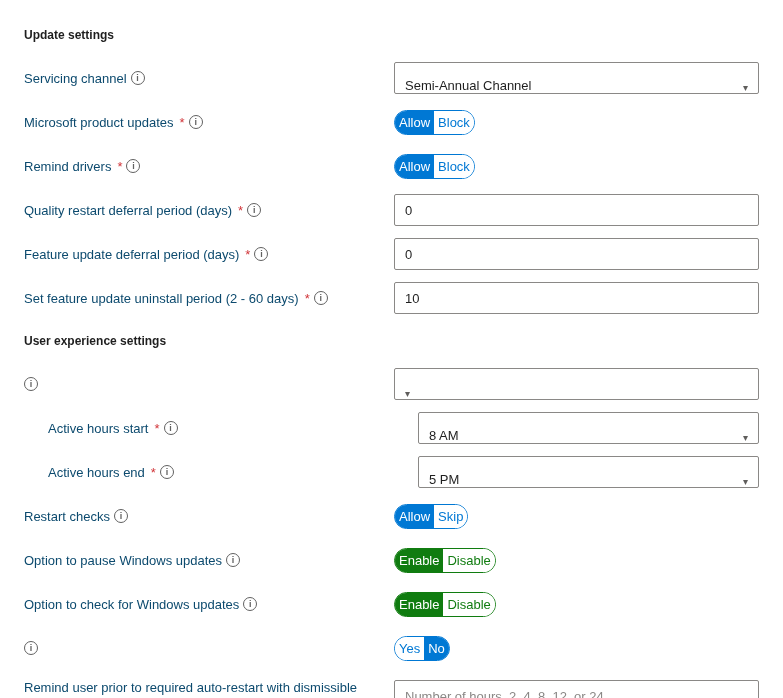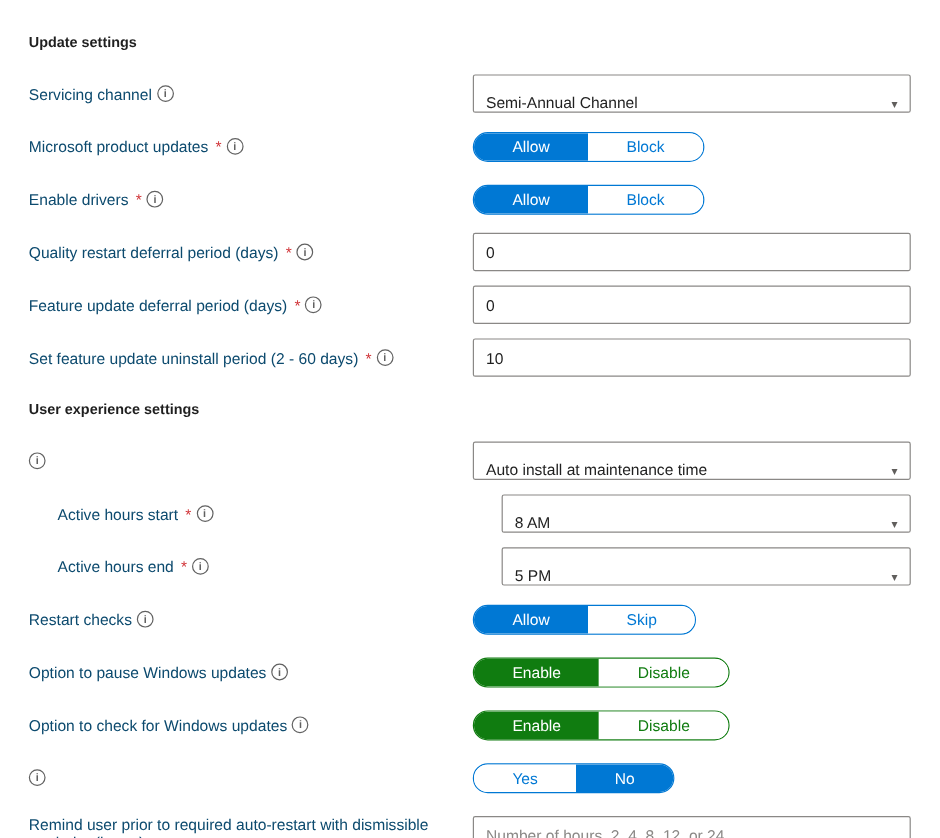--- a/index.html
+++ b/index.html
@@ -116,21 +116,21 @@
 
     
     .toggle-group {
       display: inline-flex;
       border: 1.5px solid #0078d4;
       border-radius: 16px;
       overflow: hidden;
     }
 
     .toggle-btn {
-      padding: 4px 32px;
+      padding: 4px 4px;
       font-size: 13px;
       border: none;
       cursor: pointer;
       background: #fff;
       color: #0078d4;
       font-family: inherit;
     }
 
     .toggle-btn.active {
       background: #0078d4;
@@ -178,21 +178,21 @@
     <div class="control-col">
       <div class="toggle-group">
         <button class="toggle-btn active">Allow</button>
         <button class="toggle-btn">Block</button>
       </div>
     </div>
   </div>
 
   <div class="settings-row">
     <div class="label-col">
-      <span class="label-text">Enable drivers</span>
+      <span class="label-text">Remind drivers</span>
       <span class="required-star">*</span>
       <span class="info-icon">i</span>
     </div>
     <div class="control-col">
       <div class="toggle-group">
         <button class="toggle-btn active">Allow</button>
         <button class="toggle-btn">Block</button>
       </div>
     </div>
   </div>
@@ -233,21 +233,20 @@
 
 <div style="margin-top:16px;">
   <div class="section-title">User experience settings</div>
 
   <div class="settings-row">
     <div class="label-col">
       <span class="info-icon">i</span>
     </div>
     <div class="control-col">
       <div class="dropdown-select">
-        <span>Auto install at maintenance time</span>
         <span class="chevron">▾</span>
       </div>
     </div>
   </div>
 
   <div class="settings-row indented">
     <div class="label-col">
       <span class="label-text">Active hours start</span>
       <span class="required-star">*</span>
       <span class="info-icon">i</span>

